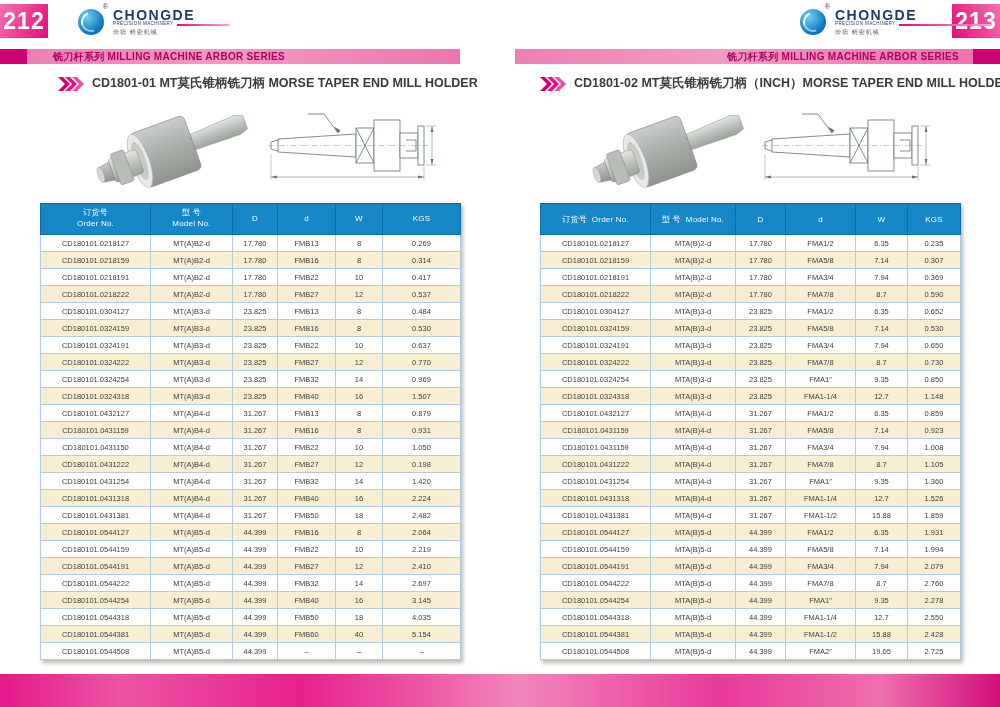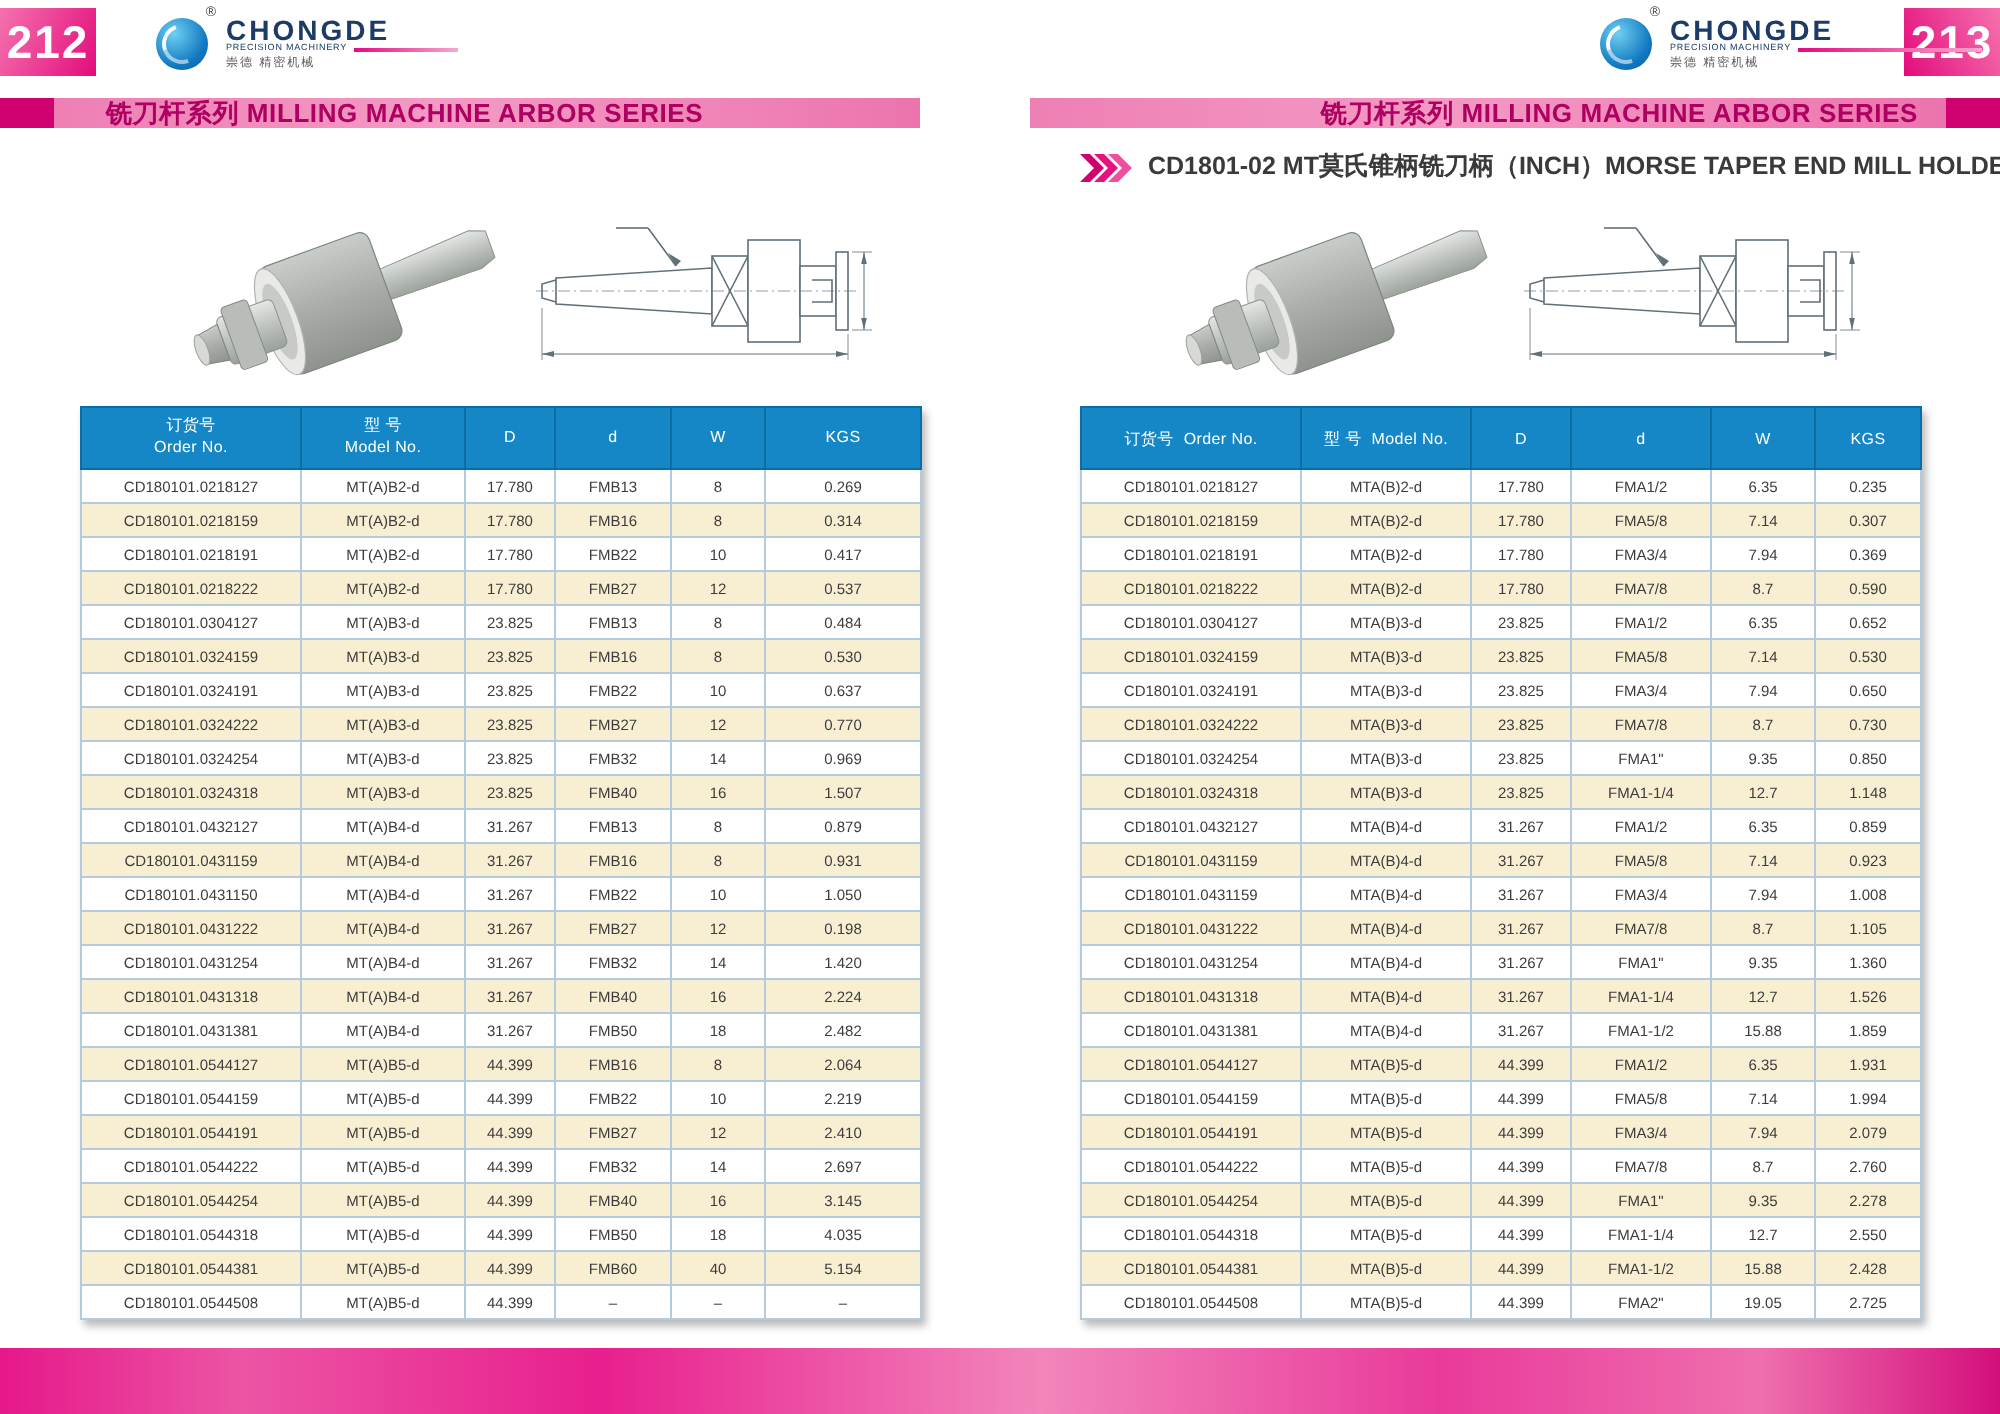--- a/index.html
+++ b/index.html
@@ -35,21 +35,21 @@
   .logo-cn{font-size:6px;color:#5a5a5a;margin-top:2px;letter-spacing:1px}
 
   
   .banner{position:absolute;top:49px;height:15px;display:flex}
   .page-left .banner{left:0;width:460px}
   .page-right .banner{left:15px;width:485px;flex-direction:row-reverse}
   .banner .dark{width:27px;background:#cf0070}
   .banner .bar{flex:1;background:linear-gradient(90deg,#ee7fb4,#f49ac4 45%,#ec74ae);display:flex;align-items:center}
   .page-left .bar{justify-content:flex-start;padding-left:26px}
   .page-right .bar{justify-content:flex-end;padding-right:14px}
-  .banner-text{font-size:13px;font-weight:bold;color:#ad0061;white-space:nowrap;letter-spacing:.3px}
+  .banner-text{font-size:10px;font-weight:bold;color:#ad0061;white-space:nowrap;letter-spacing:.3px}
 
   
   .titlebar{position:absolute;top:75px;display:flex;align-items:center;gap:8px}
   .page-left .titlebar{left:58px}
   .page-right .titlebar{left:40px}
   .chev{width:26px;height:14px;flex:0 0 auto}
   .title-text{font-size:12.5px;font-weight:bold;color:#3a3a3a;white-space:nowrap}
 
   
   .photo{position:absolute;top:98px;width:165px;height:102px}
@@ -114,20 +114,28 @@
       </div>
     </div>
 
     <div class="banner">
       <span class="dark"></span>
       <span class="bar">
           <span class="banner-text">铣刀杆系列  MILLING MACHINE ARBOR SERIES</span>
         </span>
     </div>
 
+    <div class="titlebar">
+      <svg class="chev" viewBox="0 0 26 14">
+        <polygon points="0,0 5,0 12,7 5,14 0,14 7,7" fill="#cf0070"></polygon>
+        <polygon points="7,0 12,0 19,7 12,14 7,14 14,7" fill="#e5127f"></polygon>
+        <polygon points="14,0 19,0 26,7 19,14 14,14 21,7" fill="#ee4f9e"></polygon>
+      </svg>
+      <span class="title-text">CD1801-01 MT莫氏锥柄铣刀柄 MORSE TAPER  END MILL HOLDER</span>
+    </div>
 
     <svg class="photo" viewBox="0 0 165 102">
       <g transform="rotate(-20 82 51)">
         <polygon points="100,43 150,40 158,43 158,57 150,60 100,59" fill="url(#gShank)" stroke="#8d928d" stroke-width=".5"></polygon>
         <rect x="44" y="22" width="58" height="57" rx="5" fill="url(#gBody)" stroke="#7f847f" stroke-width=".6"></rect>
         <ellipse cx="46" cy="50.5" rx="9" ry="28" fill="#e9eae7" stroke="#b0b3ae" stroke-width=".6"></ellipse>
         <ellipse cx="46" cy="50.5" rx="6" ry="20" fill="#c7cac5"></ellipse>
         <rect x="16" y="38" width="30" height="25" rx="3" fill="url(#gShank)" stroke="#8d928d" stroke-width=".5"></rect>
         <rect x="20" y="34" width="14" height="33" rx="2" fill="#b8bdb8" stroke="#858a85" stroke-width=".5"></rect>
         <polygon points="4,43 16,41 16,60 4,58" fill="url(#gBody)" stroke="#7f847f" stroke-width=".5"></polygon>

